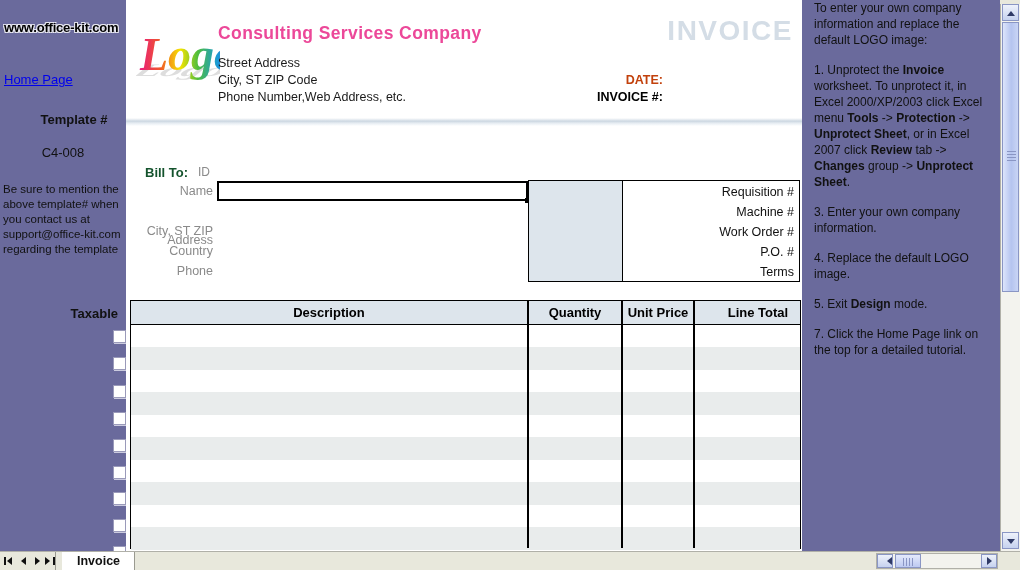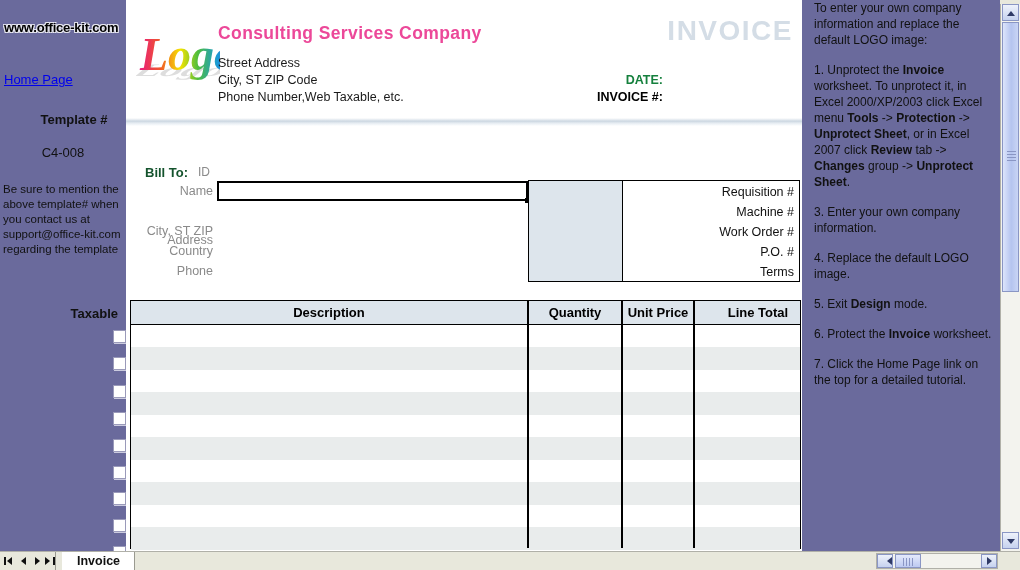--- a/index.html
+++ b/index.html
@@ -85,21 +85,21 @@
     position: absolute; left: 92px;
     font-size: 12.5px; color: #1a1a1a;
   }
   .invoice-word {
     position: absolute; right: 9px; top: 15px;
     font-size: 28px; font-weight: bold;
     color: #d4dde6; letter-spacing: 1.5px;
   }
   .date-label {
     position: absolute; right: 139px; top: 73px;
-    font-size: 12.5px; font-weight: bold; color: #15803d;
+    font-size: 12.5px; font-weight: bold; color: #c2410c;
   }
   .invno-label {
     position: absolute; right: 139px; top: 90px;
     font-size: 12.5px; font-weight: bold; color: #000;
   }
   .hrule {
     position: absolute; left: 0px; top: 118px;
     width: 676px; height: 8px;
     background: linear-gradient(to bottom,
       #ffffff 0%, #e9eef3 18%, #ccd7e1 40%, #e4ebf1 62%, #f4f7fa 85%, #ffffff 100%);
@@ -339,21 +339,21 @@
       </defs>
       <g opacity="0.33" transform="translate(2,55) skewX(-38) scale(1,0.42)">
         <text x="4" y="30" font-family="Liberation Serif, serif" font-size="42" font-style="italic" font-weight="bold" fill="#9a9a9a">Logo</text>
       </g>
       <text x="4" y="62" font-family="Liberation Serif, serif" font-size="46" font-style="italic" font-weight="bold" fill="url(#rb)">Logo</text>
     </svg>
 
     <div class="company-name">Consulting Services Company</div>
     <div class="addr-line" style="top:56px">Street Address</div>
     <div class="addr-line" style="top:73px">City, ST  ZIP Code</div>
-    <div class="addr-line" style="top:90px">Phone Number,Web Taxable, etc.</div>
+    <div class="addr-line" style="top:90px">Phone Number,Web Address, etc.</div>
 
     <div class="invoice-word">INVOICE</div>
     <div class="date-label">DATE:</div>
     <div class="invno-label">INVOICE #:</div>
 
     <div class="hrule"></div>
 
     <div class="bill-to">Bill To:</div>
     <div class="bt-id">ID</div>
     <div id="billto-host">
@@ -406,21 +406,20 @@
 
   <div class="sheet-right-edge"></div>
 
   <div id="instructions">
     <p>To enter your own company information and replace the default LOGO image:</p>
     <div id="steps-host">
         <p>1. Unprotect the <b>Invoice</b> worksheet. To unprotect it, in Excel 2000/XP/2003 click Excel menu <b>Tools</b> -&gt; <b>Protection</b> -&gt; <b>Unprotect Sheet</b>, or in Excel 2007 click <b>Review</b> tab -&gt; <b>Changes</b> group -&gt; <b>Unprotect Sheet</b>.</p>
         <p>3. Enter your own company information.</p>
         <p>4. Replace the default LOGO image.</p>
         <p>5. Exit <b>Design</b> mode.</p>
-        <p>6. Protect the <b>Invoice</b> worksheet.</p>
         <p>7. Click the Home Page link on the top for a detailed tutorial.</p>
       </div>
   </div>
 
   <div class="vsb">
     <div class="vsb-btn" style="top:4px">
       <span class="arrow up"></span>
     </div>
     <div class="vsb-thumb">
       <span class="grip-v"></span>

